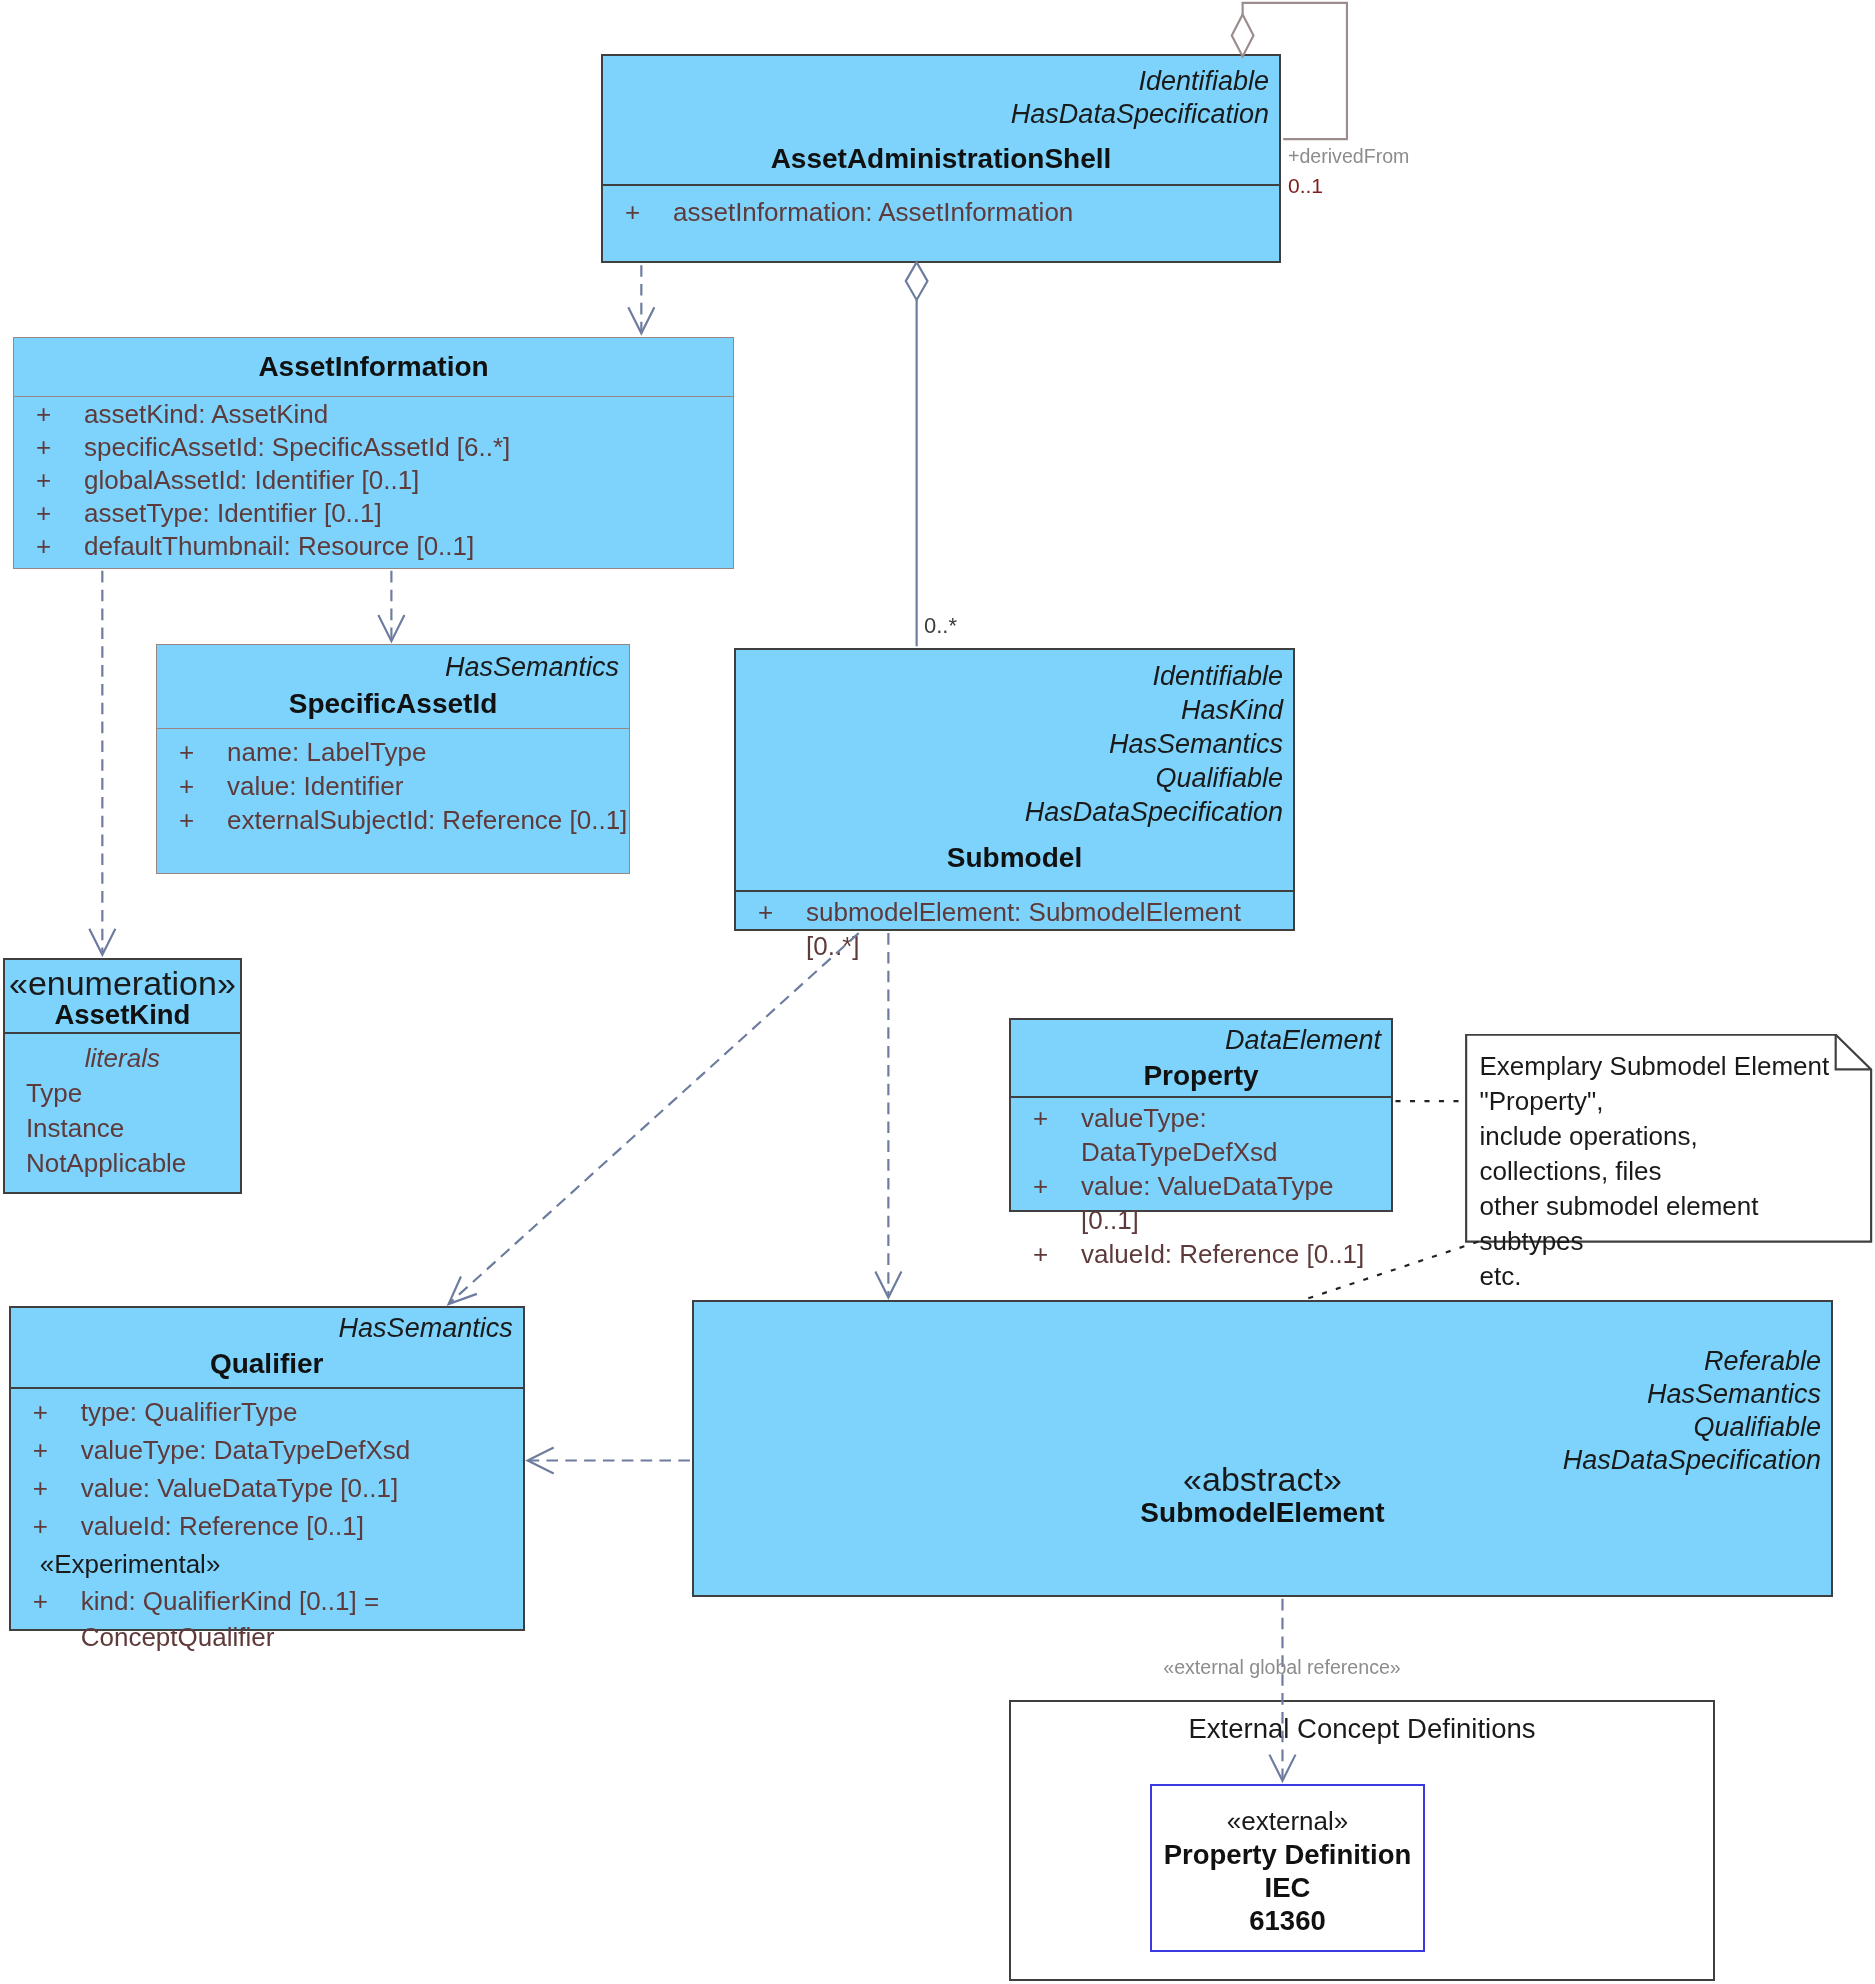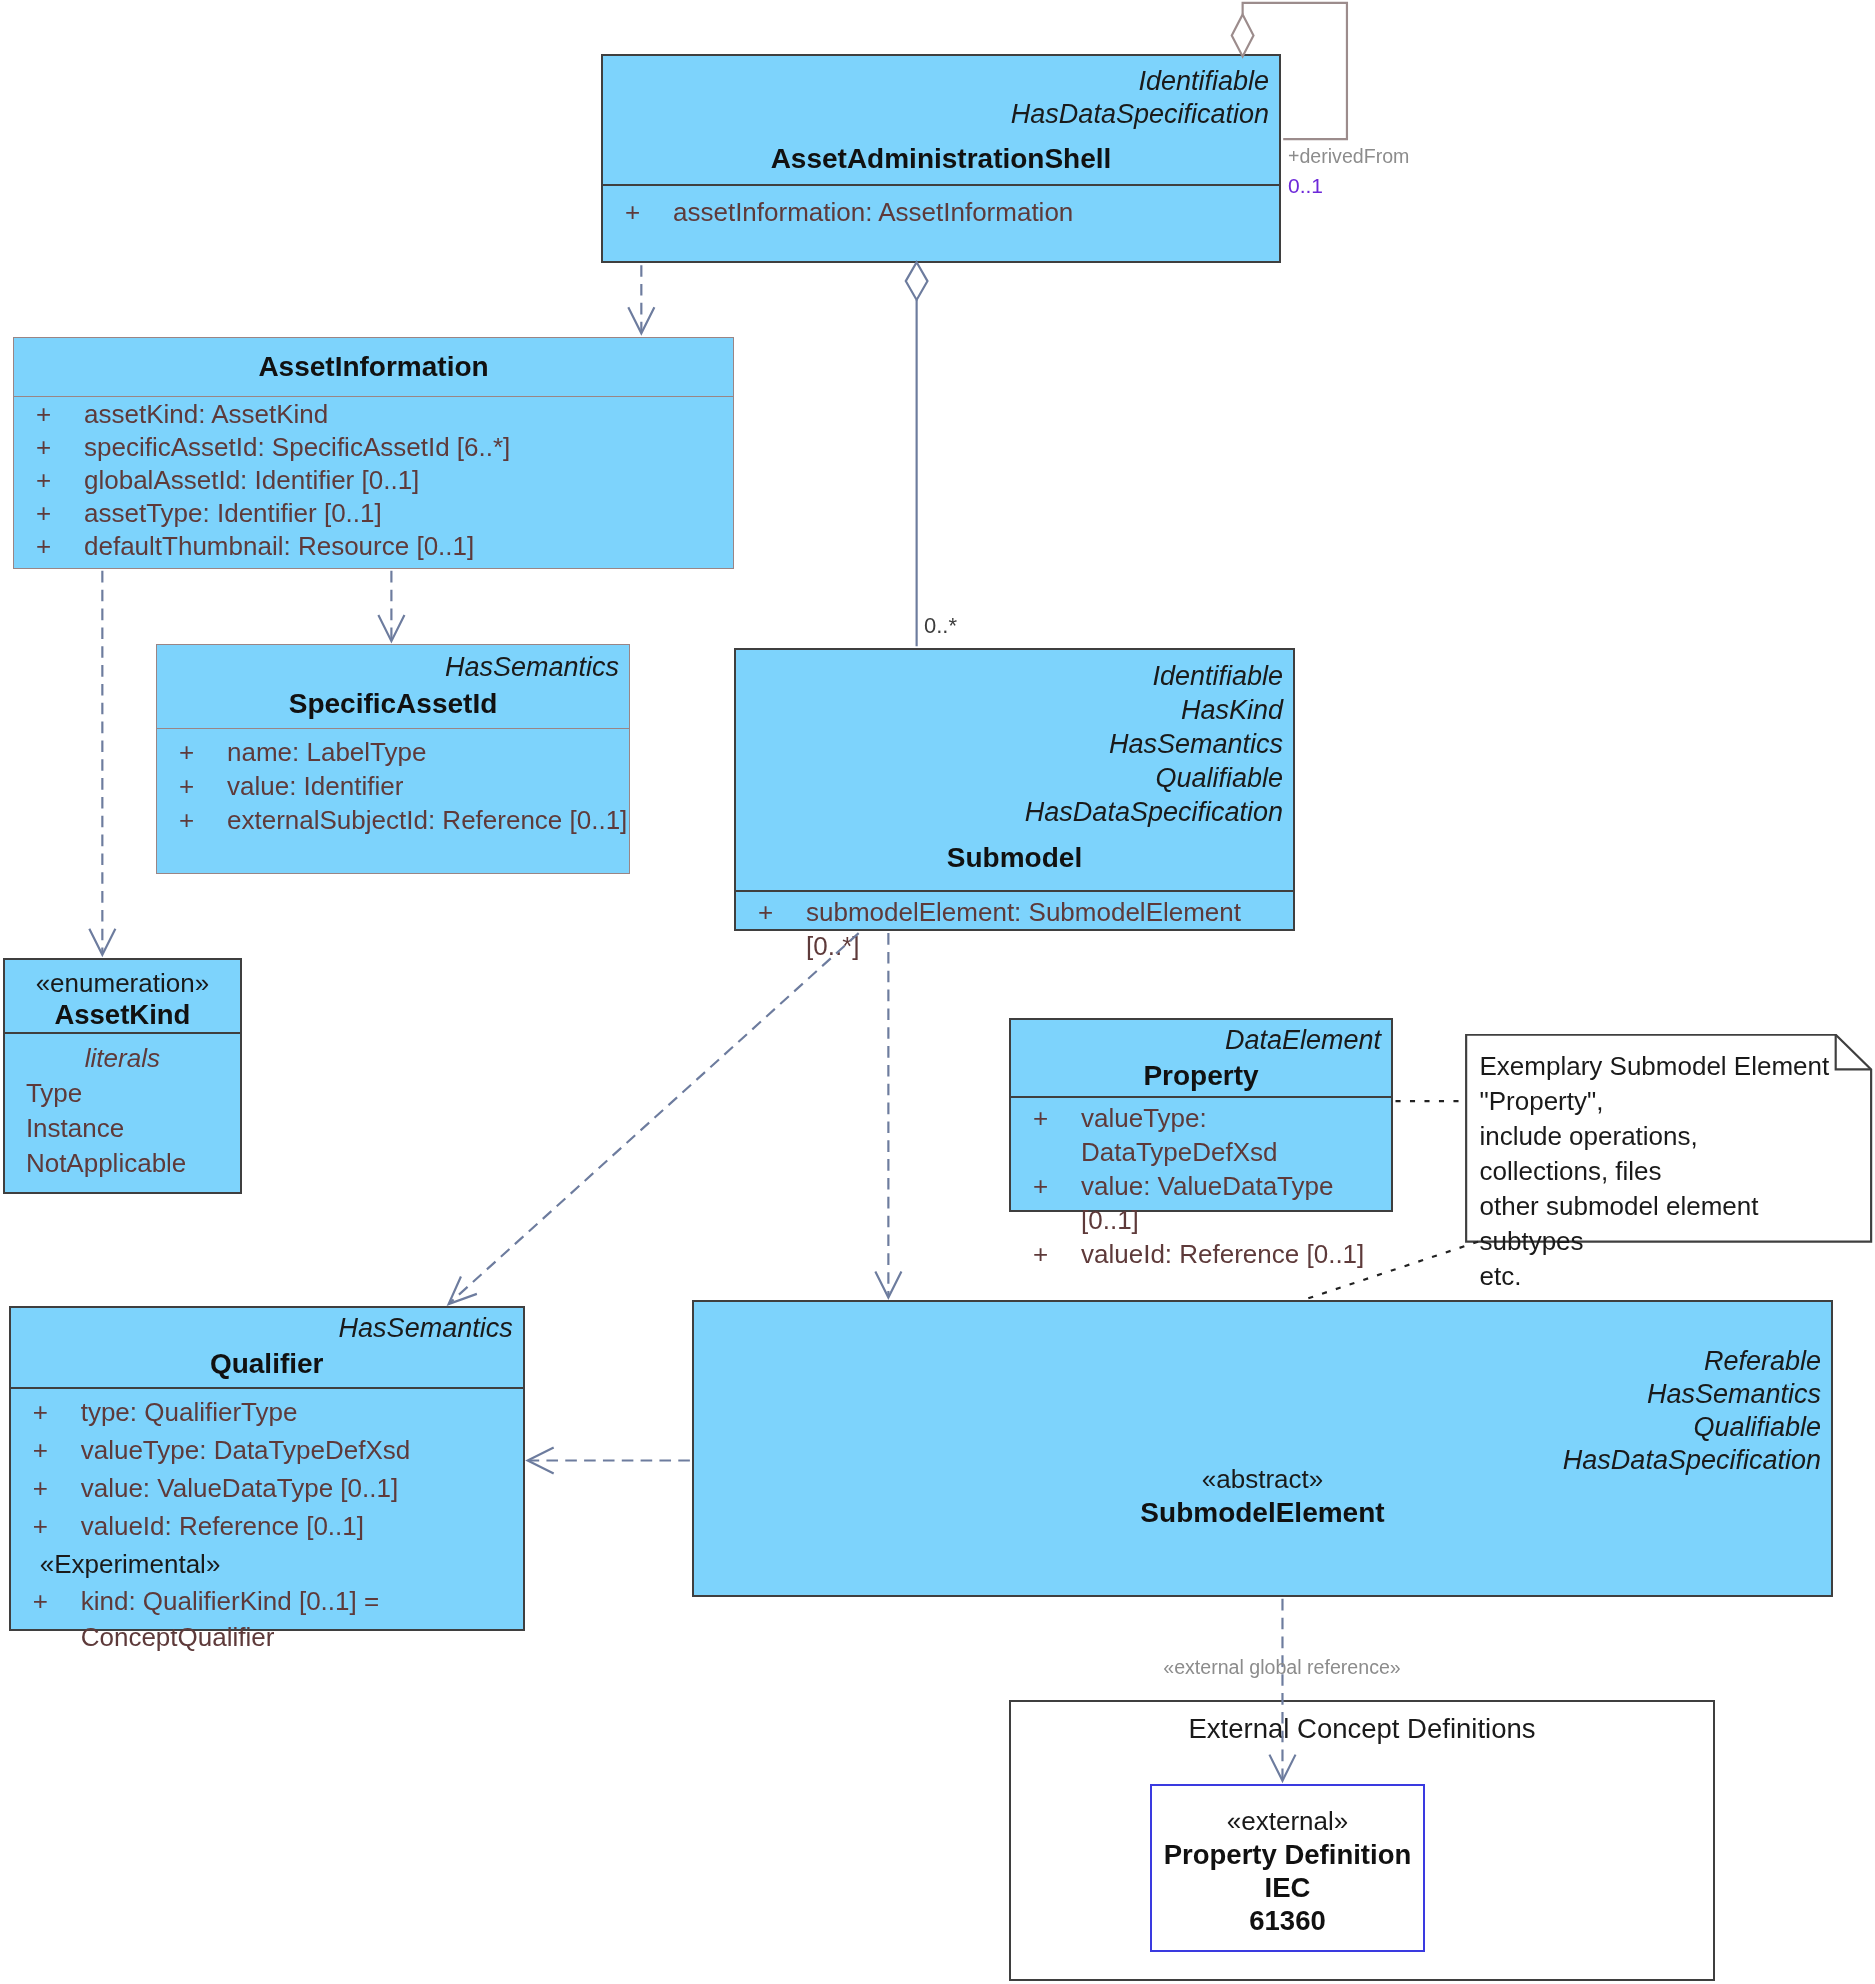--- a/index.html
+++ b/index.html
@@ -22,21 +22,21 @@
   .cls{
     position:absolute;background:#7dd3fc;border:2.2px solid var(--c-dark);
     box-sizing:border-box;z-index:2;
   }
   .cls.maroon{border:1.4px solid var(--c-maroon-border);}
   .head{box-sizing:border-box;}
   .stereo{
     font-style:italic;font-size:27px;line-height:33px;text-align:right;
     padding-right:10px;color:var(--c-text);
   }
-  .kw{font-size:26px;line-height:32px;text-align:center;color:var(--c-text);}
+  .kw{font-size:34px;line-height:32px;text-align:center;color:var(--c-text);}
   .cname{
     font-weight:bold;font-size:28px;line-height:35px;text-align:center;color:#111111;
   }
   .divider{border-top:2.2px solid var(--c-dark);height:0;}
   .maroon .divider{border-top:1.4px solid var(--c-maroon-border);}
   .attrs{padding-top:2.9px;}
   .attr{display:flex;font-size:26px;line-height:34px;color:var(--c-attr);}
   .attr .plus{flex:0 0 48px;padding-left:22px;box-sizing:content-box;}
   .attr .atext{flex:1;}
   .lit-label{
@@ -138,21 +138,21 @@
     <div class="attrs" style="padding-top:8.7px;">
 
     <div class="attr">
         <span class="plus">+</span>
         <span class="atext">assetInformation: AssetInformation</span>
       </div>
       </div>
   </div>
 
   <div class="floating-label" style="left:1288px;top:145px;font-size:19.6px;color:var(--c-gray-label);">+derivedFrom</div>
-  <div class="floating-label" style="left:1288px;top:174px;font-size:21px;color:#6d28d9;">0..1</div>
+  <div class="floating-label" style="left:1288px;top:174px;font-size:21px;color:#7f1d1d;">0..1</div>
 
   <div class="cls maroon" id="assetinfo" style="left:13px;top:337px;width:721px;height:232px;">
     <div class="head" style="height:58px;">
       <div class="cname" style="line-height:58px;">AssetInformation</div>
     </div>
     <div class="divider"></div>
     <div class="attrs" style="padding-top:1.4px;">
 
     <div class="attr" style="line-height:33px;">
         <span class="plus">+</span>

